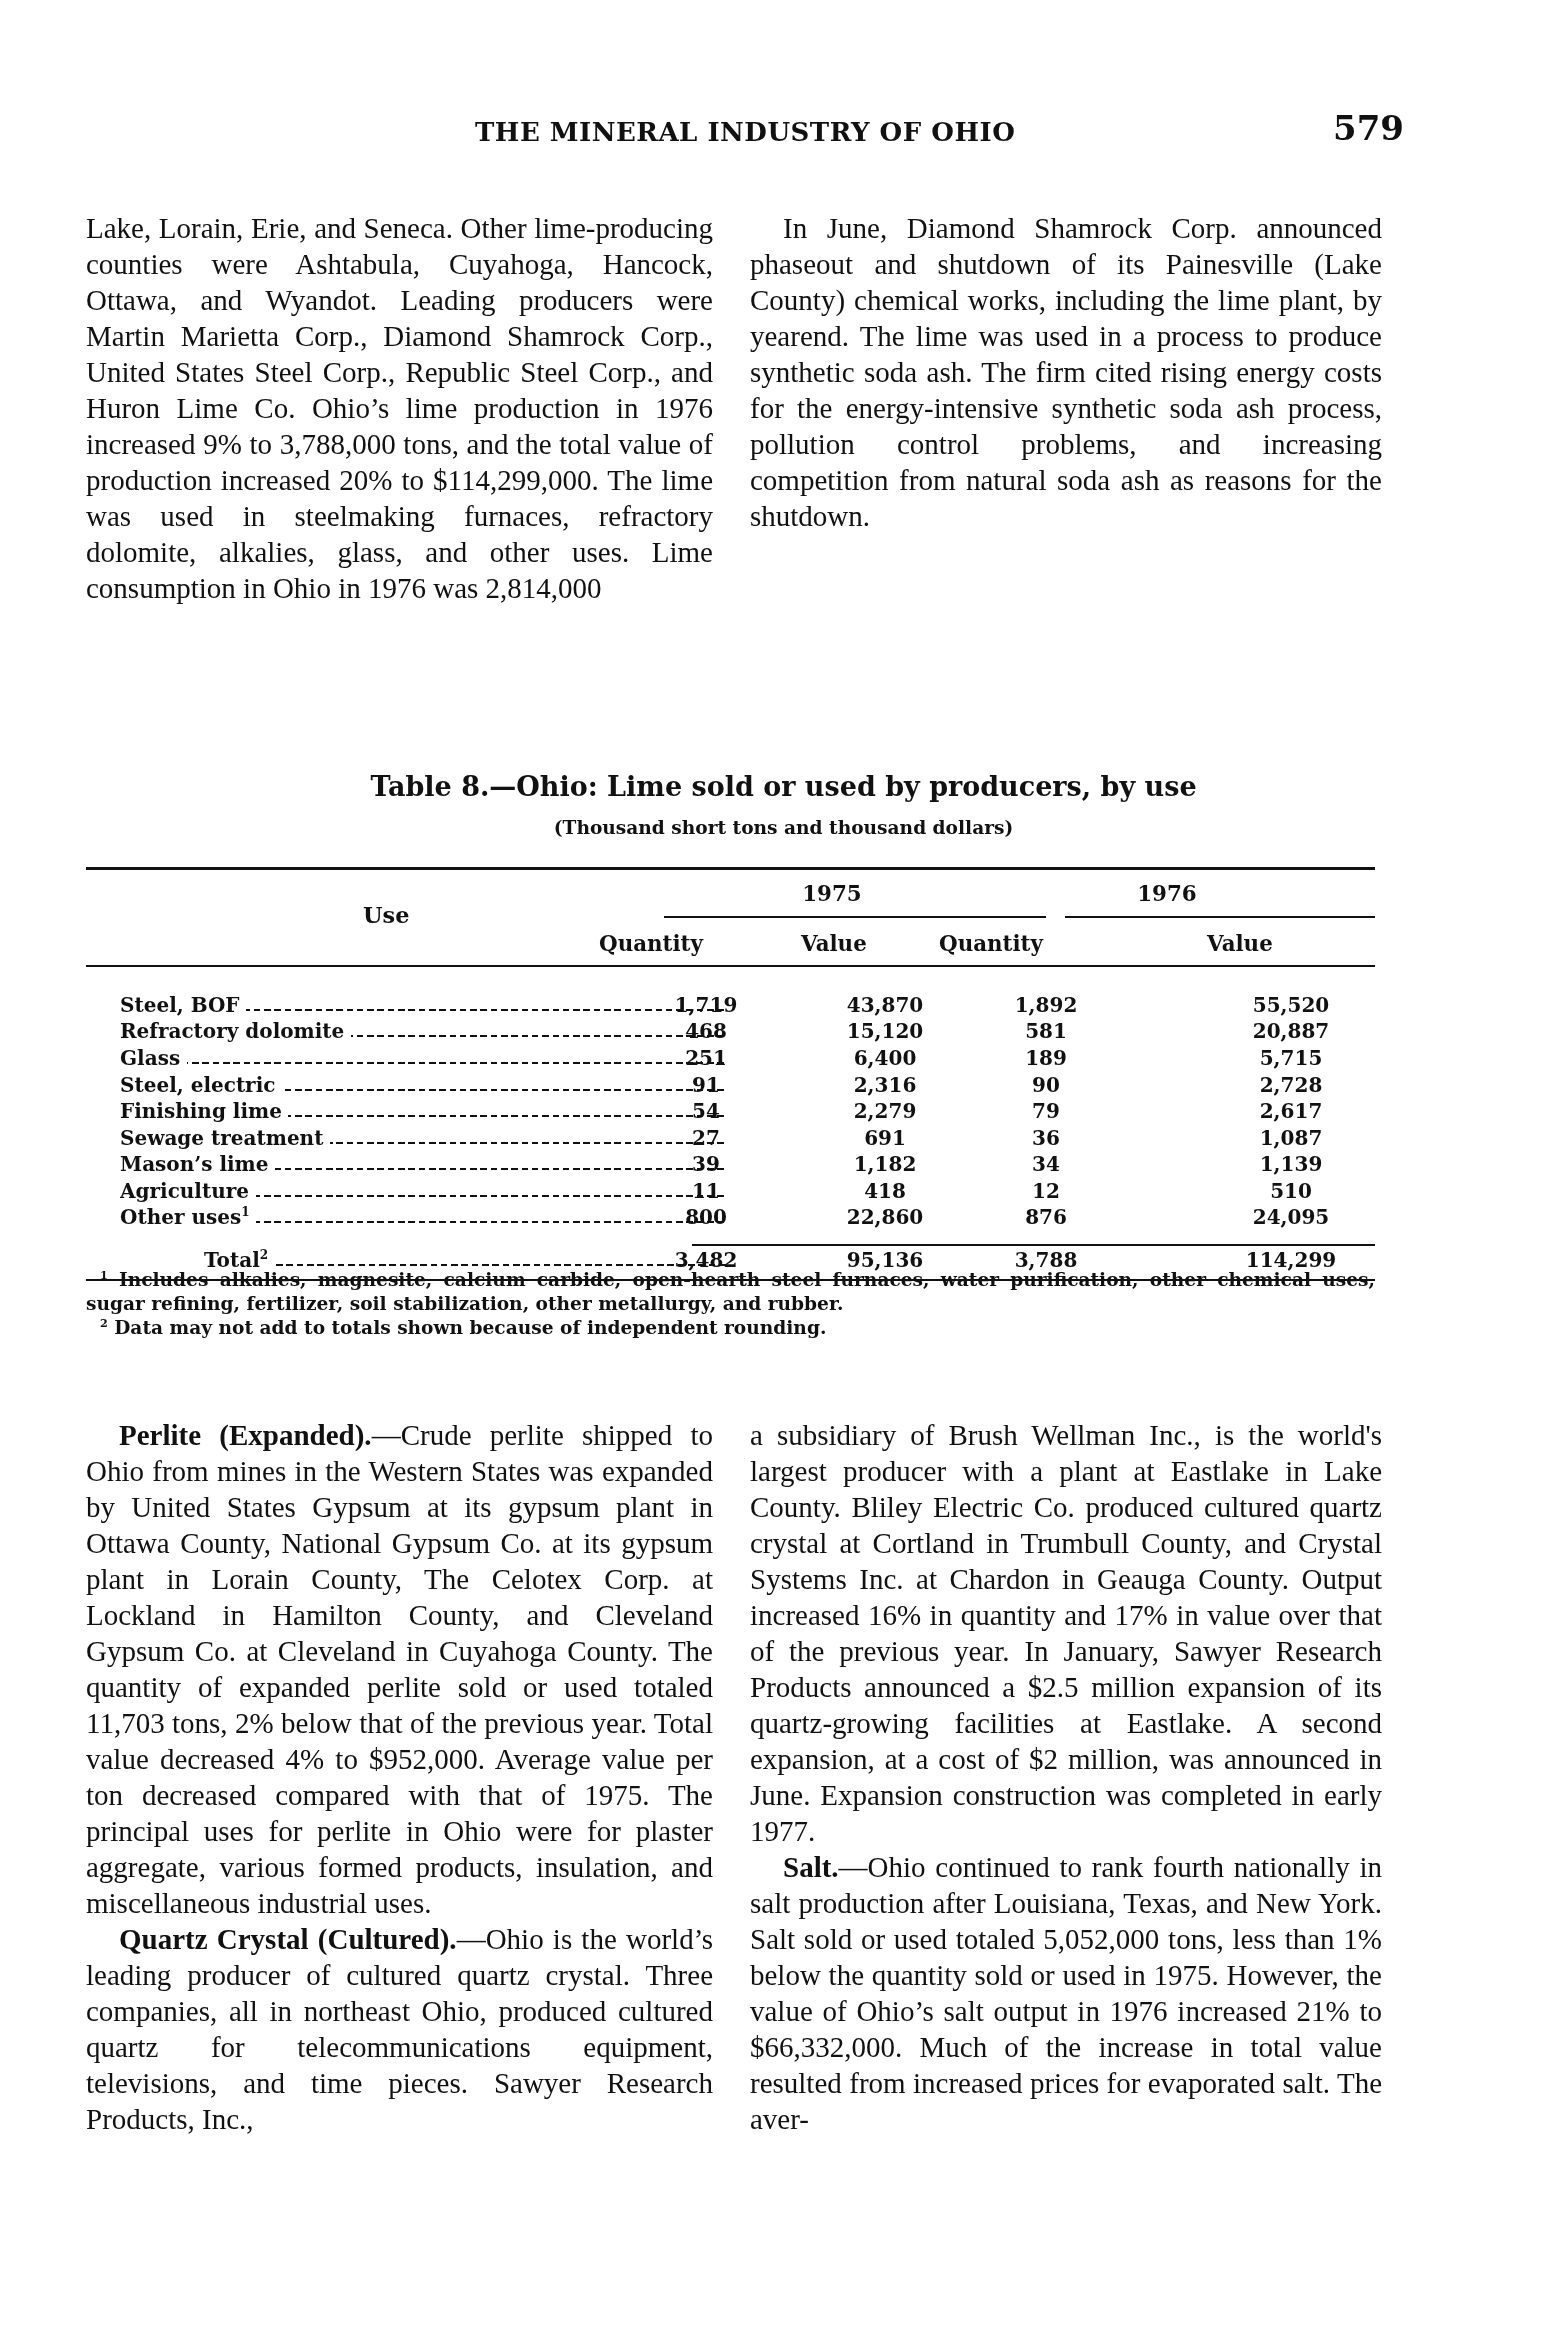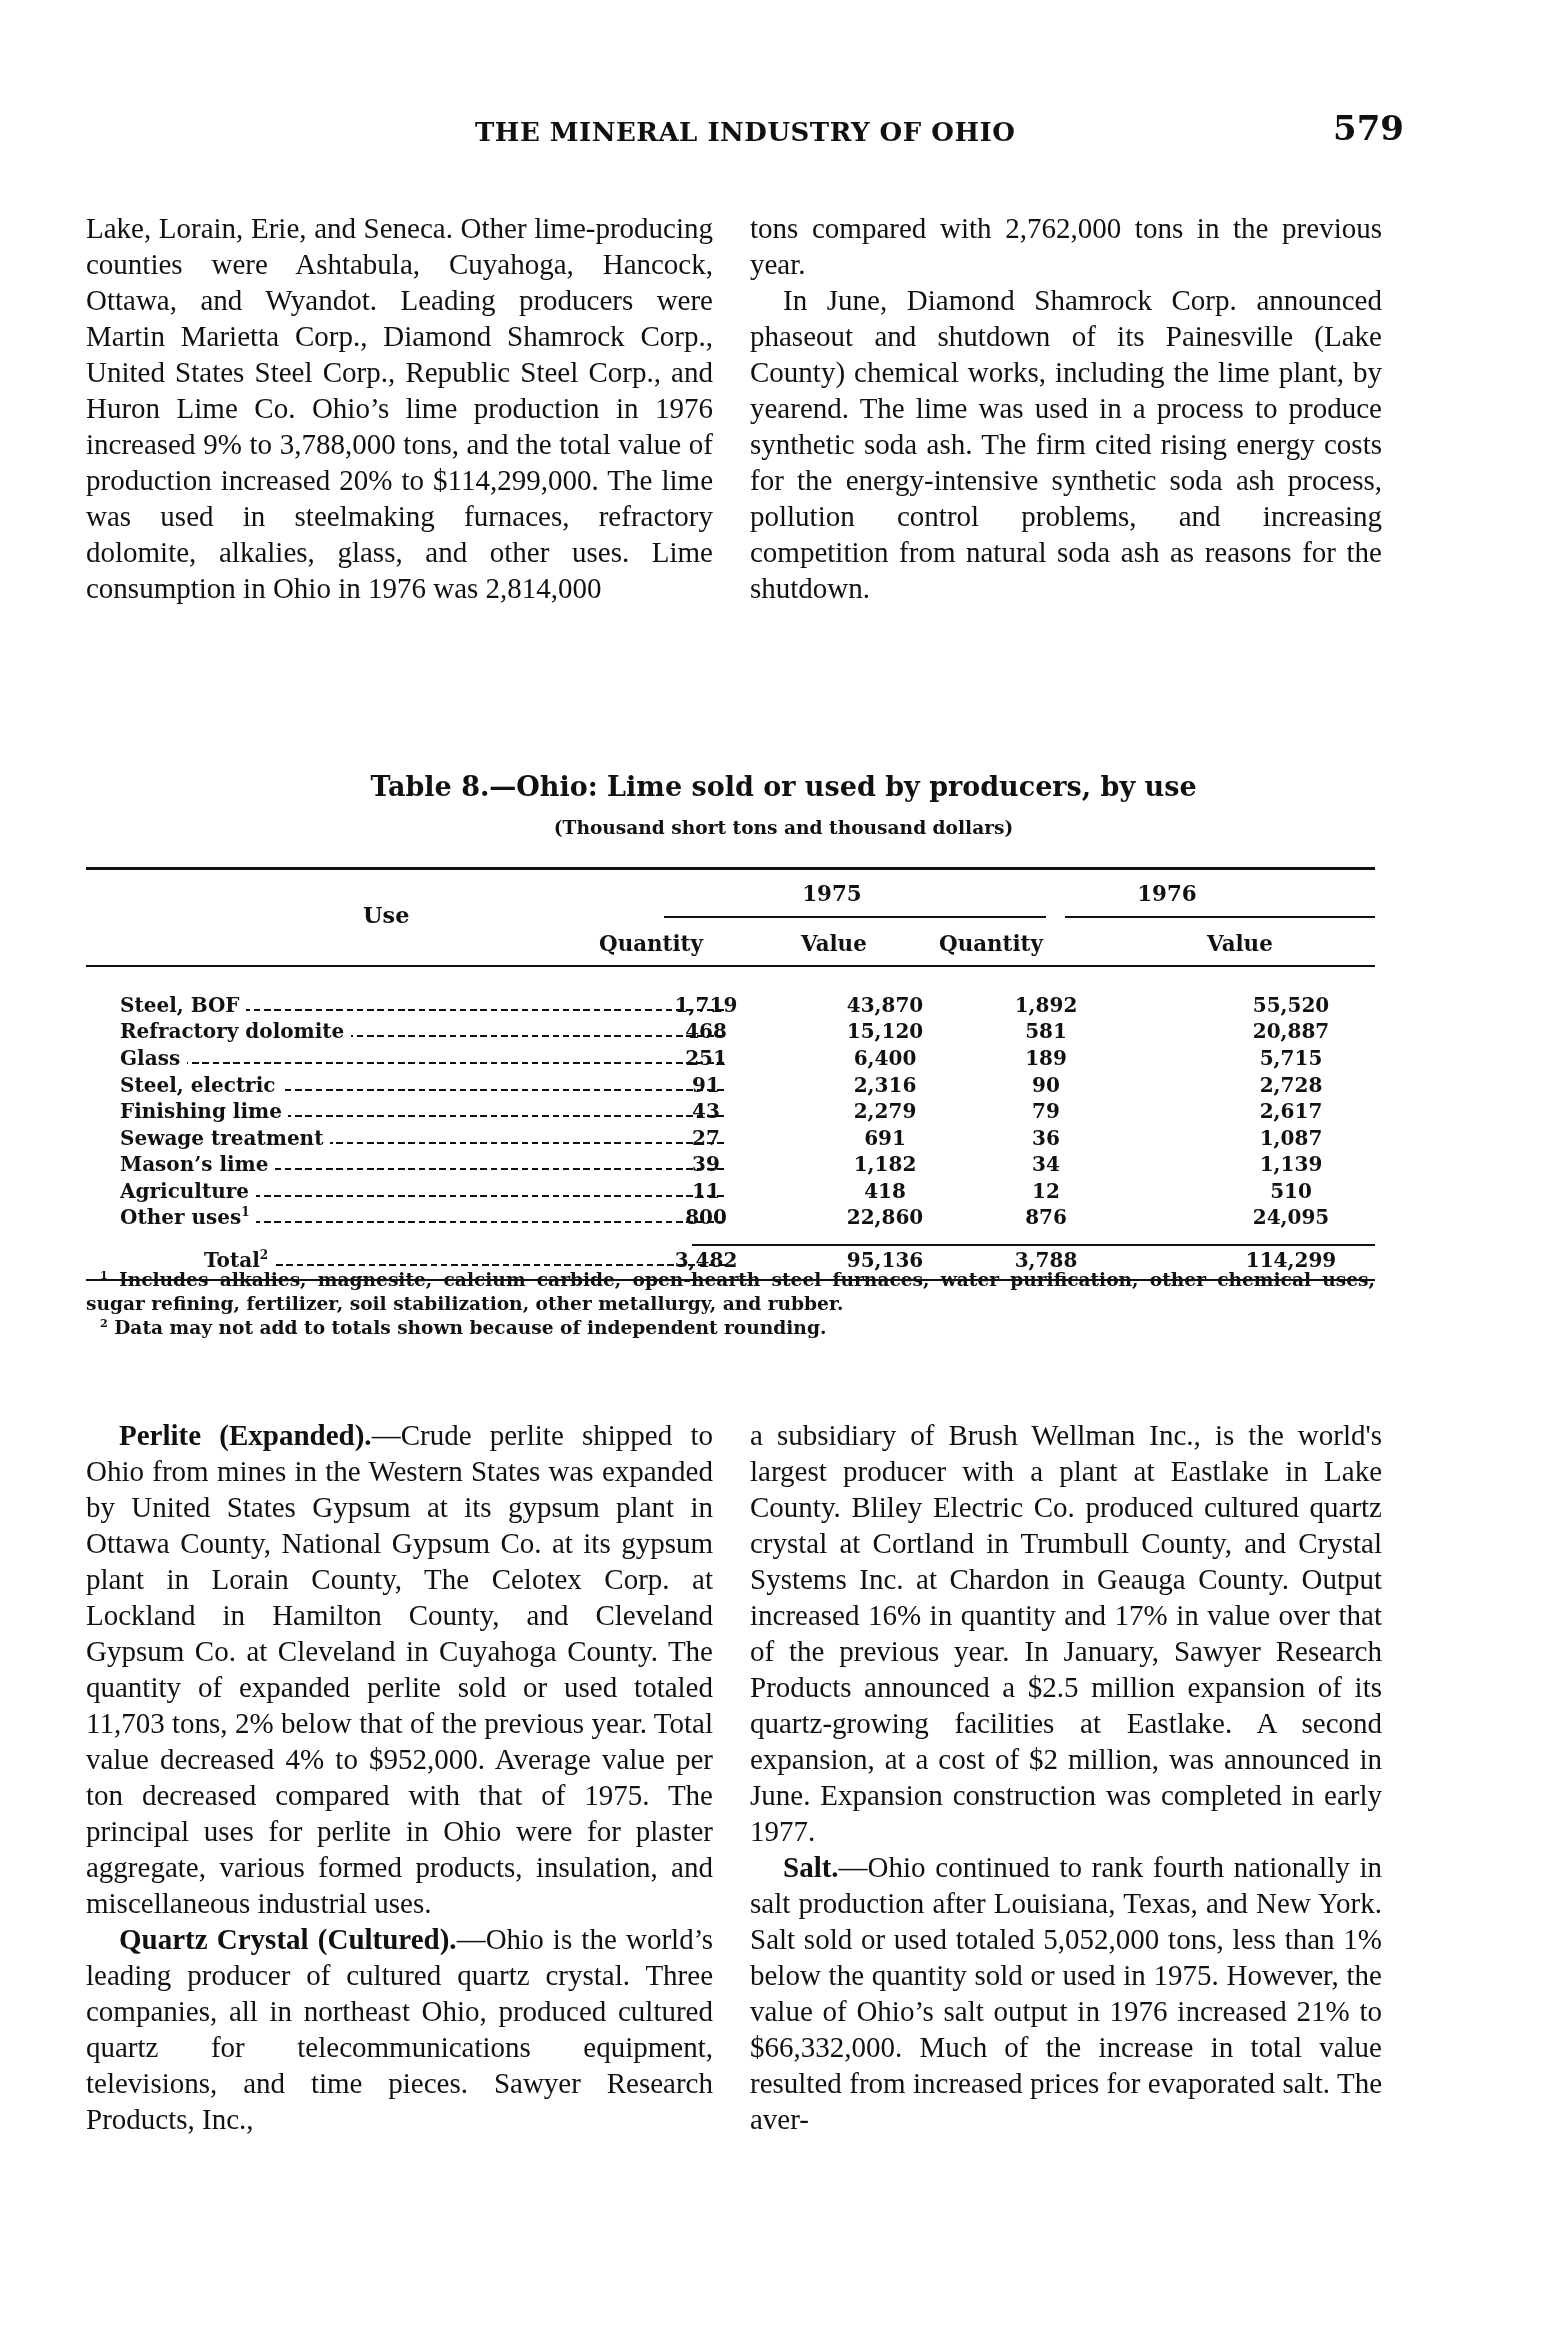--- a/index.html
+++ b/index.html
@@ -65,21 +65,20 @@
 <body>
 
 <div class="running-head">THE MINERAL INDUSTRY OF OHIO</div>
 <div class="page-number">579</div>
 
 <div class="col col-left-top">
   <p>Lake, Lorain, Erie, and Seneca. Other lime-producing counties were Ashtabula, Cuyahoga, Hancock, Ottawa, and Wyandot. Leading producers were Martin Marietta Corp., Diamond Shamrock Corp., United States Steel Corp., Republic Steel Corp., and Huron Lime Co. Ohio’s lime production in 1976 increased 9% to 3,788,000 tons, and the total value of production increased 20% to $114,299,000. The lime was used in steelmaking furnaces, refractory dolomite, alkalies, glass, and other uses. Lime consumption in Ohio in 1976 was 2,814,000</p>
 </div>
 
 <div class="col col-right-top">
-  <p>tons compared with 2,762,000 tons in the previous year.</p>
   <p class="indent">In June, Diamond Shamrock Corp. announced phaseout and shutdown of its Painesville (Lake County) chemical works, including the lime plant, by yearend. The lime was used in a process to produce synthetic soda ash. The firm cited rising energy costs for the energy-intensive synthetic soda ash process, pollution control problems, and increasing competition from natural soda ash as reasons for the shutdown.</p>
 </div>
 
 <div class="table-title">Table 8.—Ohio:   Lime sold or used by producers, by use</div>
 <div class="table-subtitle">(Thousand short tons and thousand dollars)</div>
 
 <div class="tbl">
   <div class="rule" style="top:0; width:1289px;"></div>
   <div class="hdr-use">Use</div>
   <div class="hdr-year" style="left:676px;">1975</div>
@@ -116,21 +115,21 @@
       </div>
       <div class="row" style="top: 206px;">
         <div class="cell-label"><span class="lbl"><span>Steel, electric</span><sup></sup></span><span class="leader"></span></div>
         <div class="num c1">91</div>
         <div class="num c2">2,316</div>
         <div class="num c3">90</div>
         <div class="num c4">2,728</div>
       </div>
       <div class="row" style="top: 232px;">
         <div class="cell-label"><span class="lbl"><span>Finishing lime</span><sup></sup></span><span class="leader"></span></div>
-        <div class="num c1">43</div>
+        <div class="num c1">54</div>
         <div class="num c2">2,279</div>
         <div class="num c3">79</div>
         <div class="num c4">2,617</div>
       </div>
       <div class="row" style="top: 259px;">
         <div class="cell-label"><span class="lbl"><span>Sewage treatment</span><sup></sup></span><span class="leader"></span></div>
         <div class="num c1">27</div>
         <div class="num c2">691</div>
         <div class="num c3">36</div>
         <div class="num c4">1,087</div>

